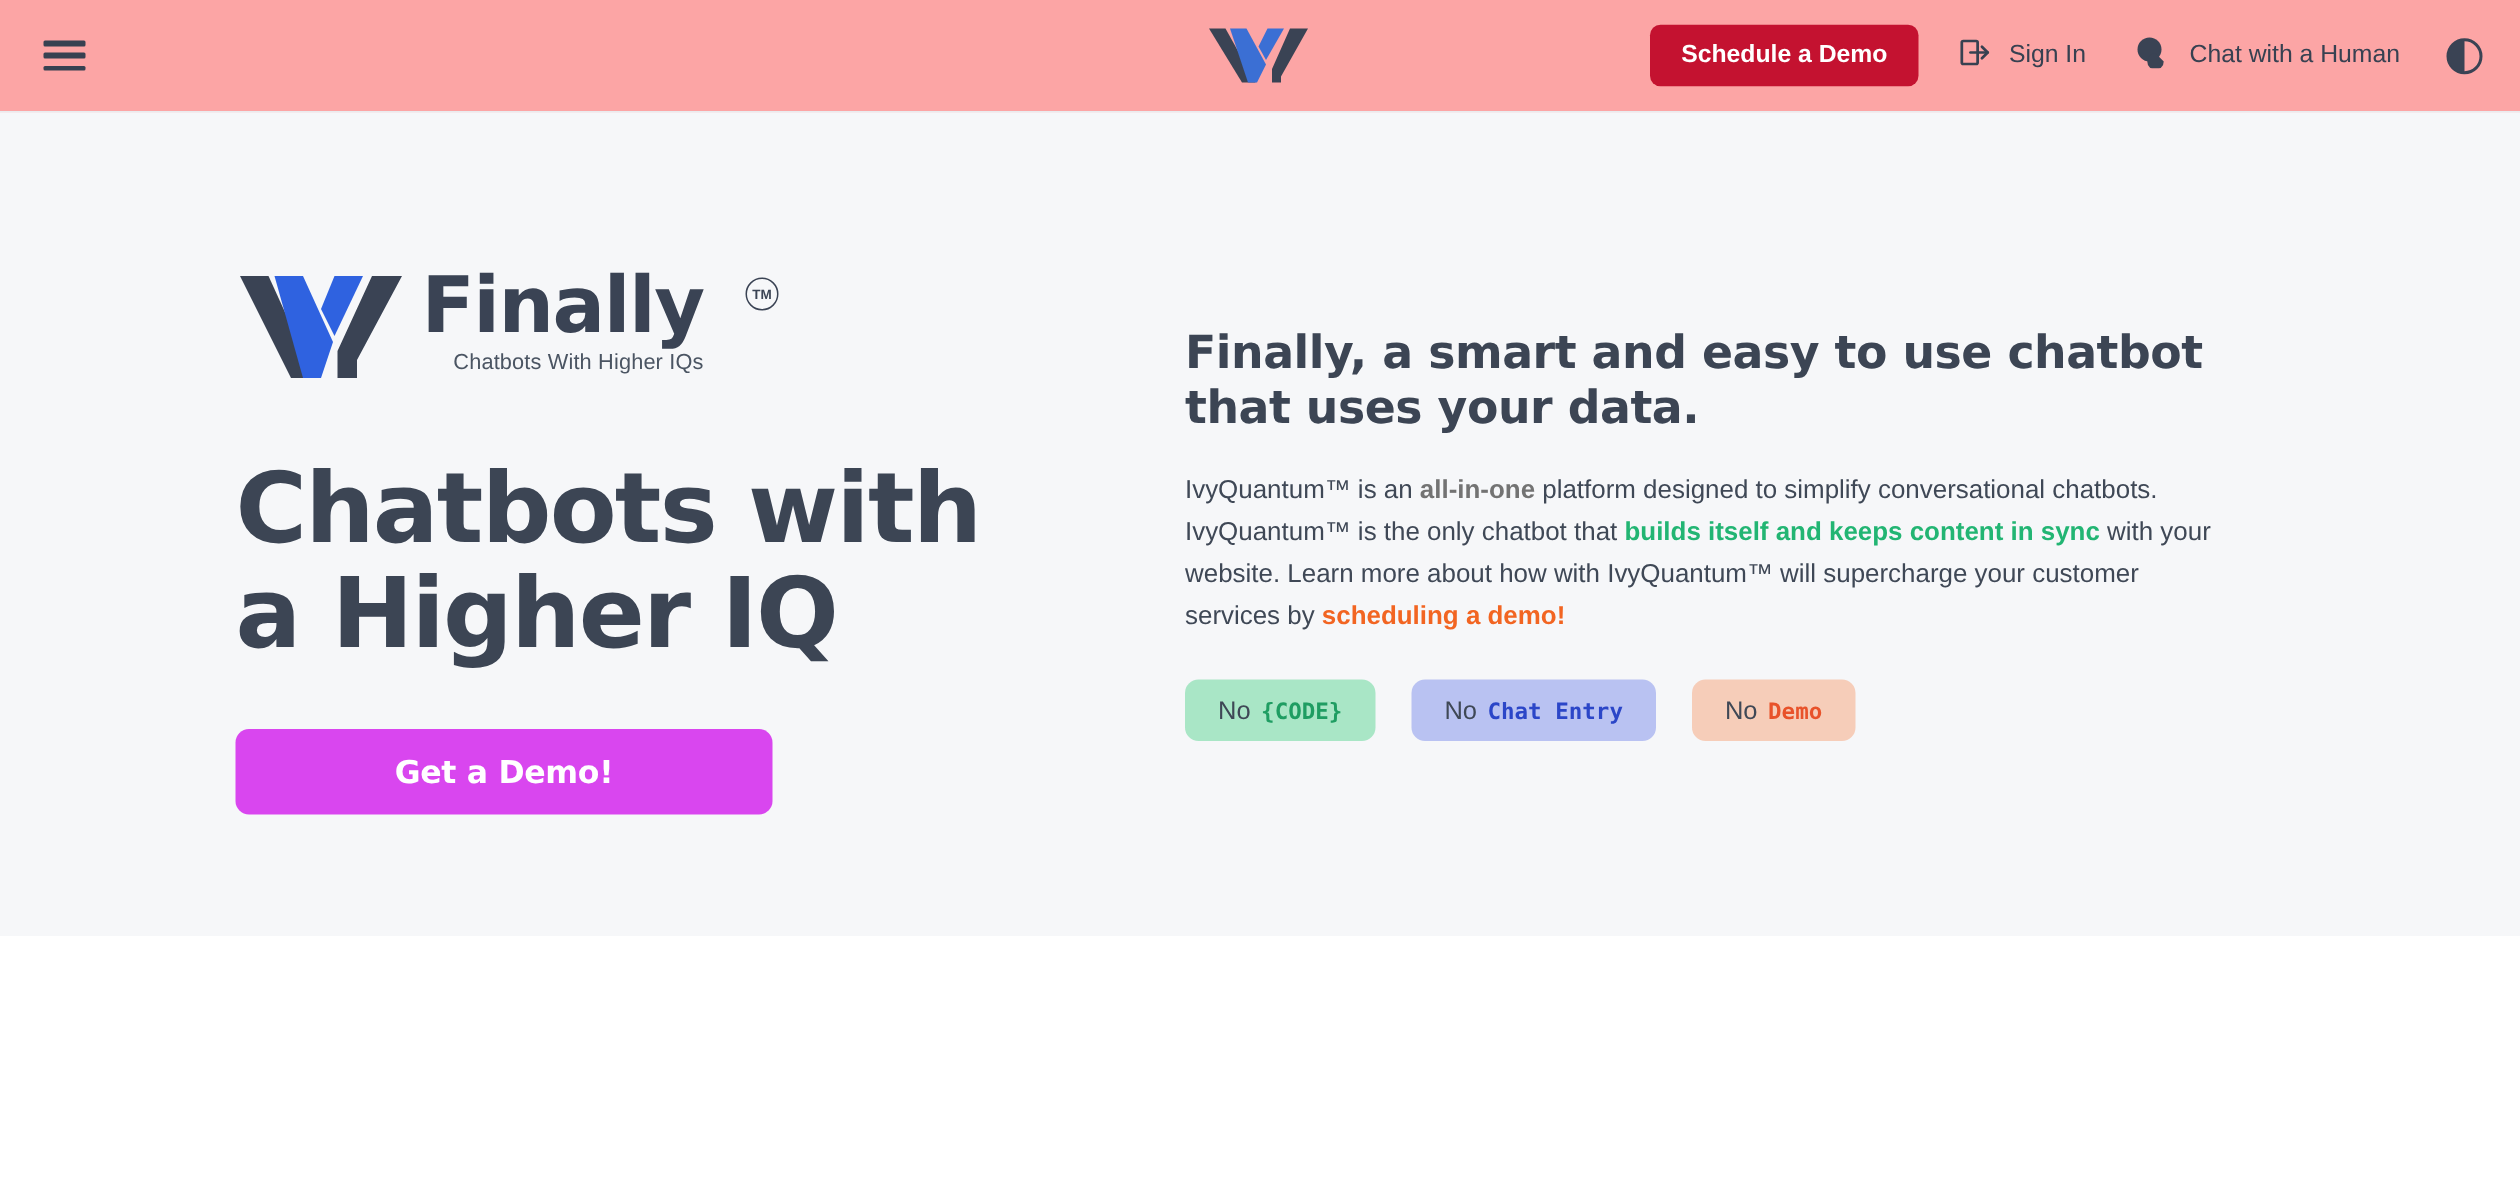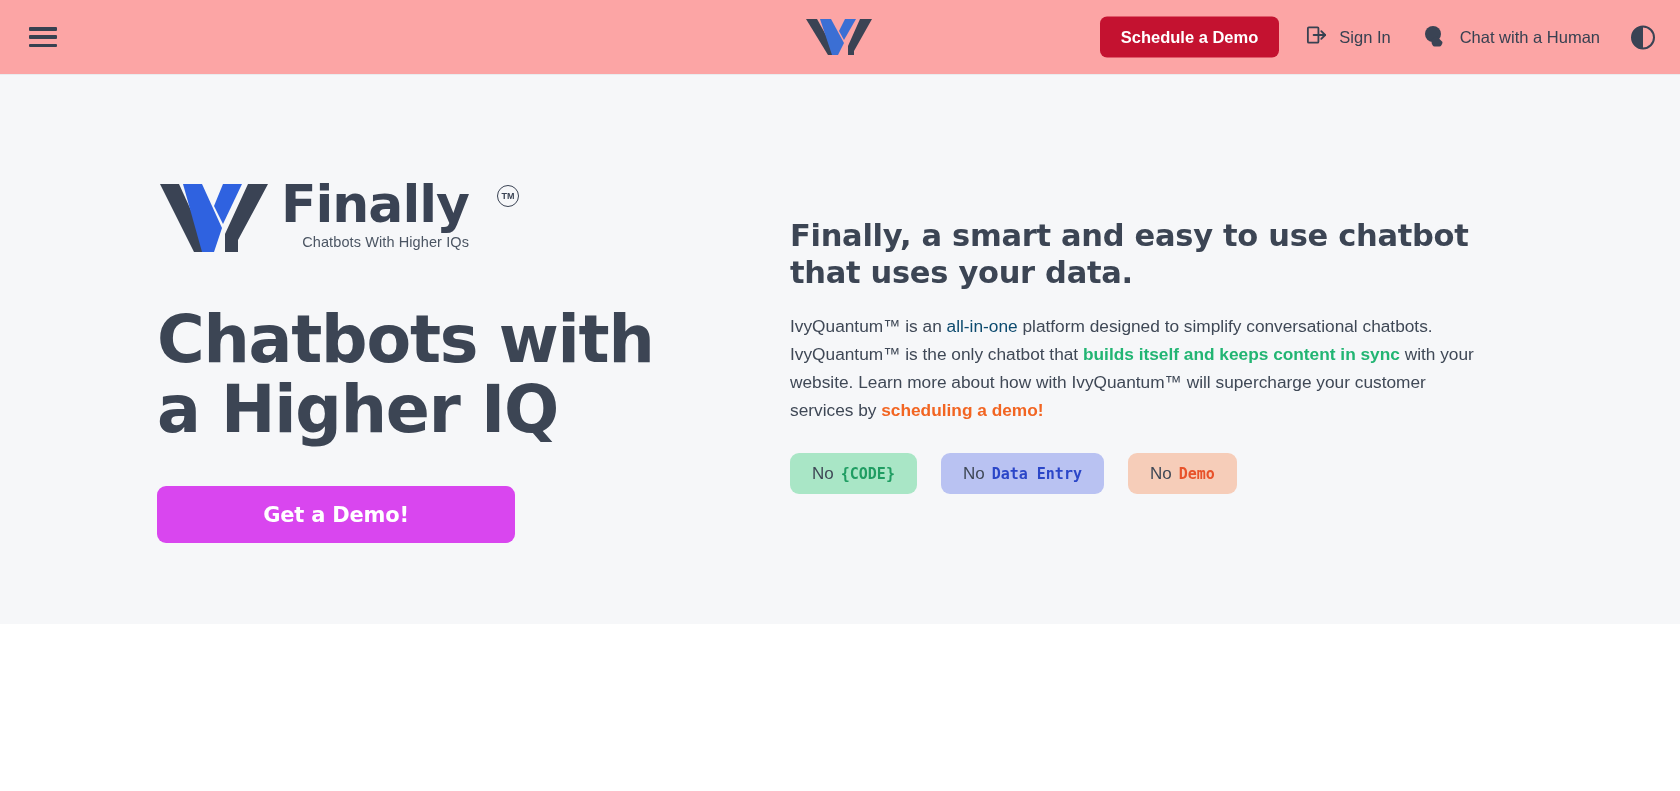--- a/index.html
+++ b/index.html
@@ -188,21 +188,21 @@
     max-width: 718px;
   }
   .right-body {
     margin-top: 21px;
     font-size: 17.3px;
     line-height: 1.62;
     color: #3f4856;
     max-width: 700px;
     font-family: "Liberation Sans", sans-serif;
   }
-  .hl-blue   { color: #0c4a6e; font-weight: normal; }
+  .hl-blue   { color: #737373; font-weight: bold; }
   .hl-green  { color: #22b573; font-weight: bold; }
   .hl-orange { color: #f26522; font-weight: bold; }
 
   .pill-row {
     margin-top: 29px;
     display: flex;
     gap: 24px;
   }
   .pill {
     height: 41px;
@@ -318,21 +318,21 @@
       <span>IvyQuantum™ is an </span><span class="hl-blue">all-in-one</span><span> platform designed to simplify conversational chatbots. IvyQuantum™ is the only chatbot that </span><span class="hl-green">builds itself and keeps content in sync</span><span> with your website. Learn more about how with IvyQuantum™ will supercharge your customer services by </span><span class="hl-orange">scheduling a demo!</span>
     </p>
 
     <div class="pill-row">
       <div class="pill pill-green">
         <span>No</span>
         <span class="code">{CODE}</span>
       </div>
       <div class="pill pill-blue">
         <span>No</span>
-        <span class="code">Data Entry</span>
+        <span class="code">Chat Entry</span>
       </div>
       <div class="pill pill-peach">
         <span>No</span>
         <span class="code">Demo</span>
       </div>
     </div>
   </div>
 </div>
 
 <div class="below-fold"></div>

